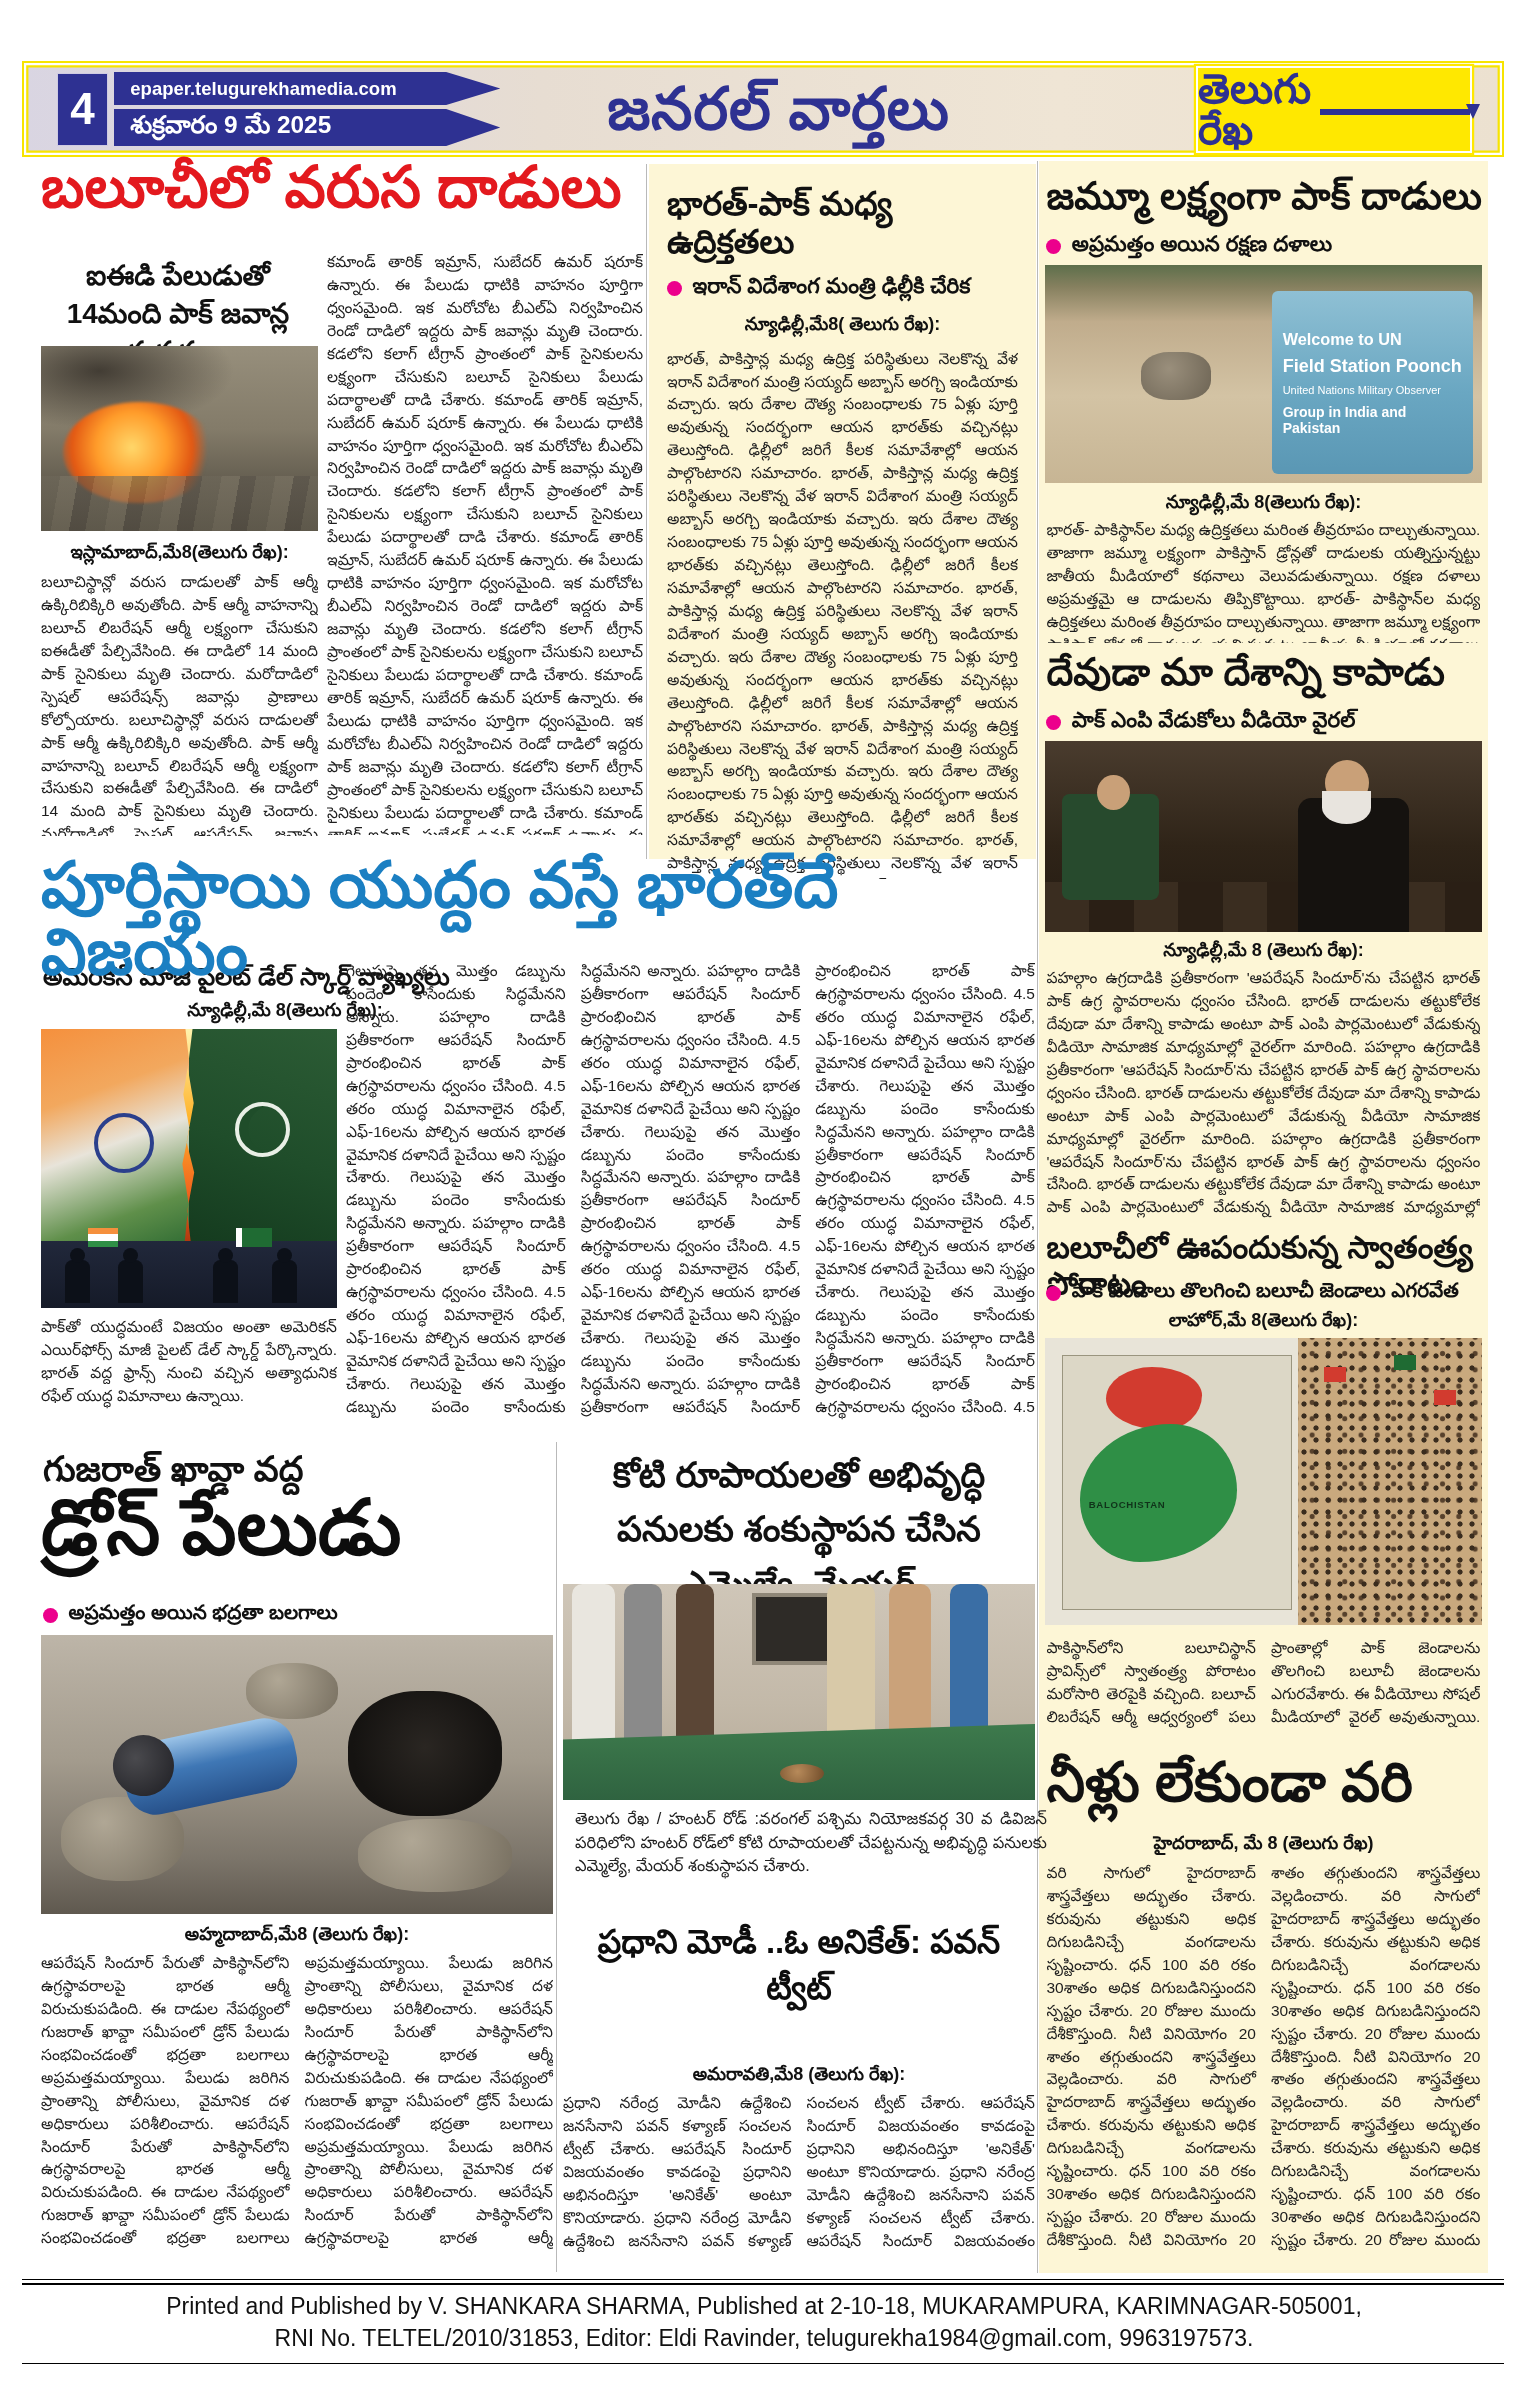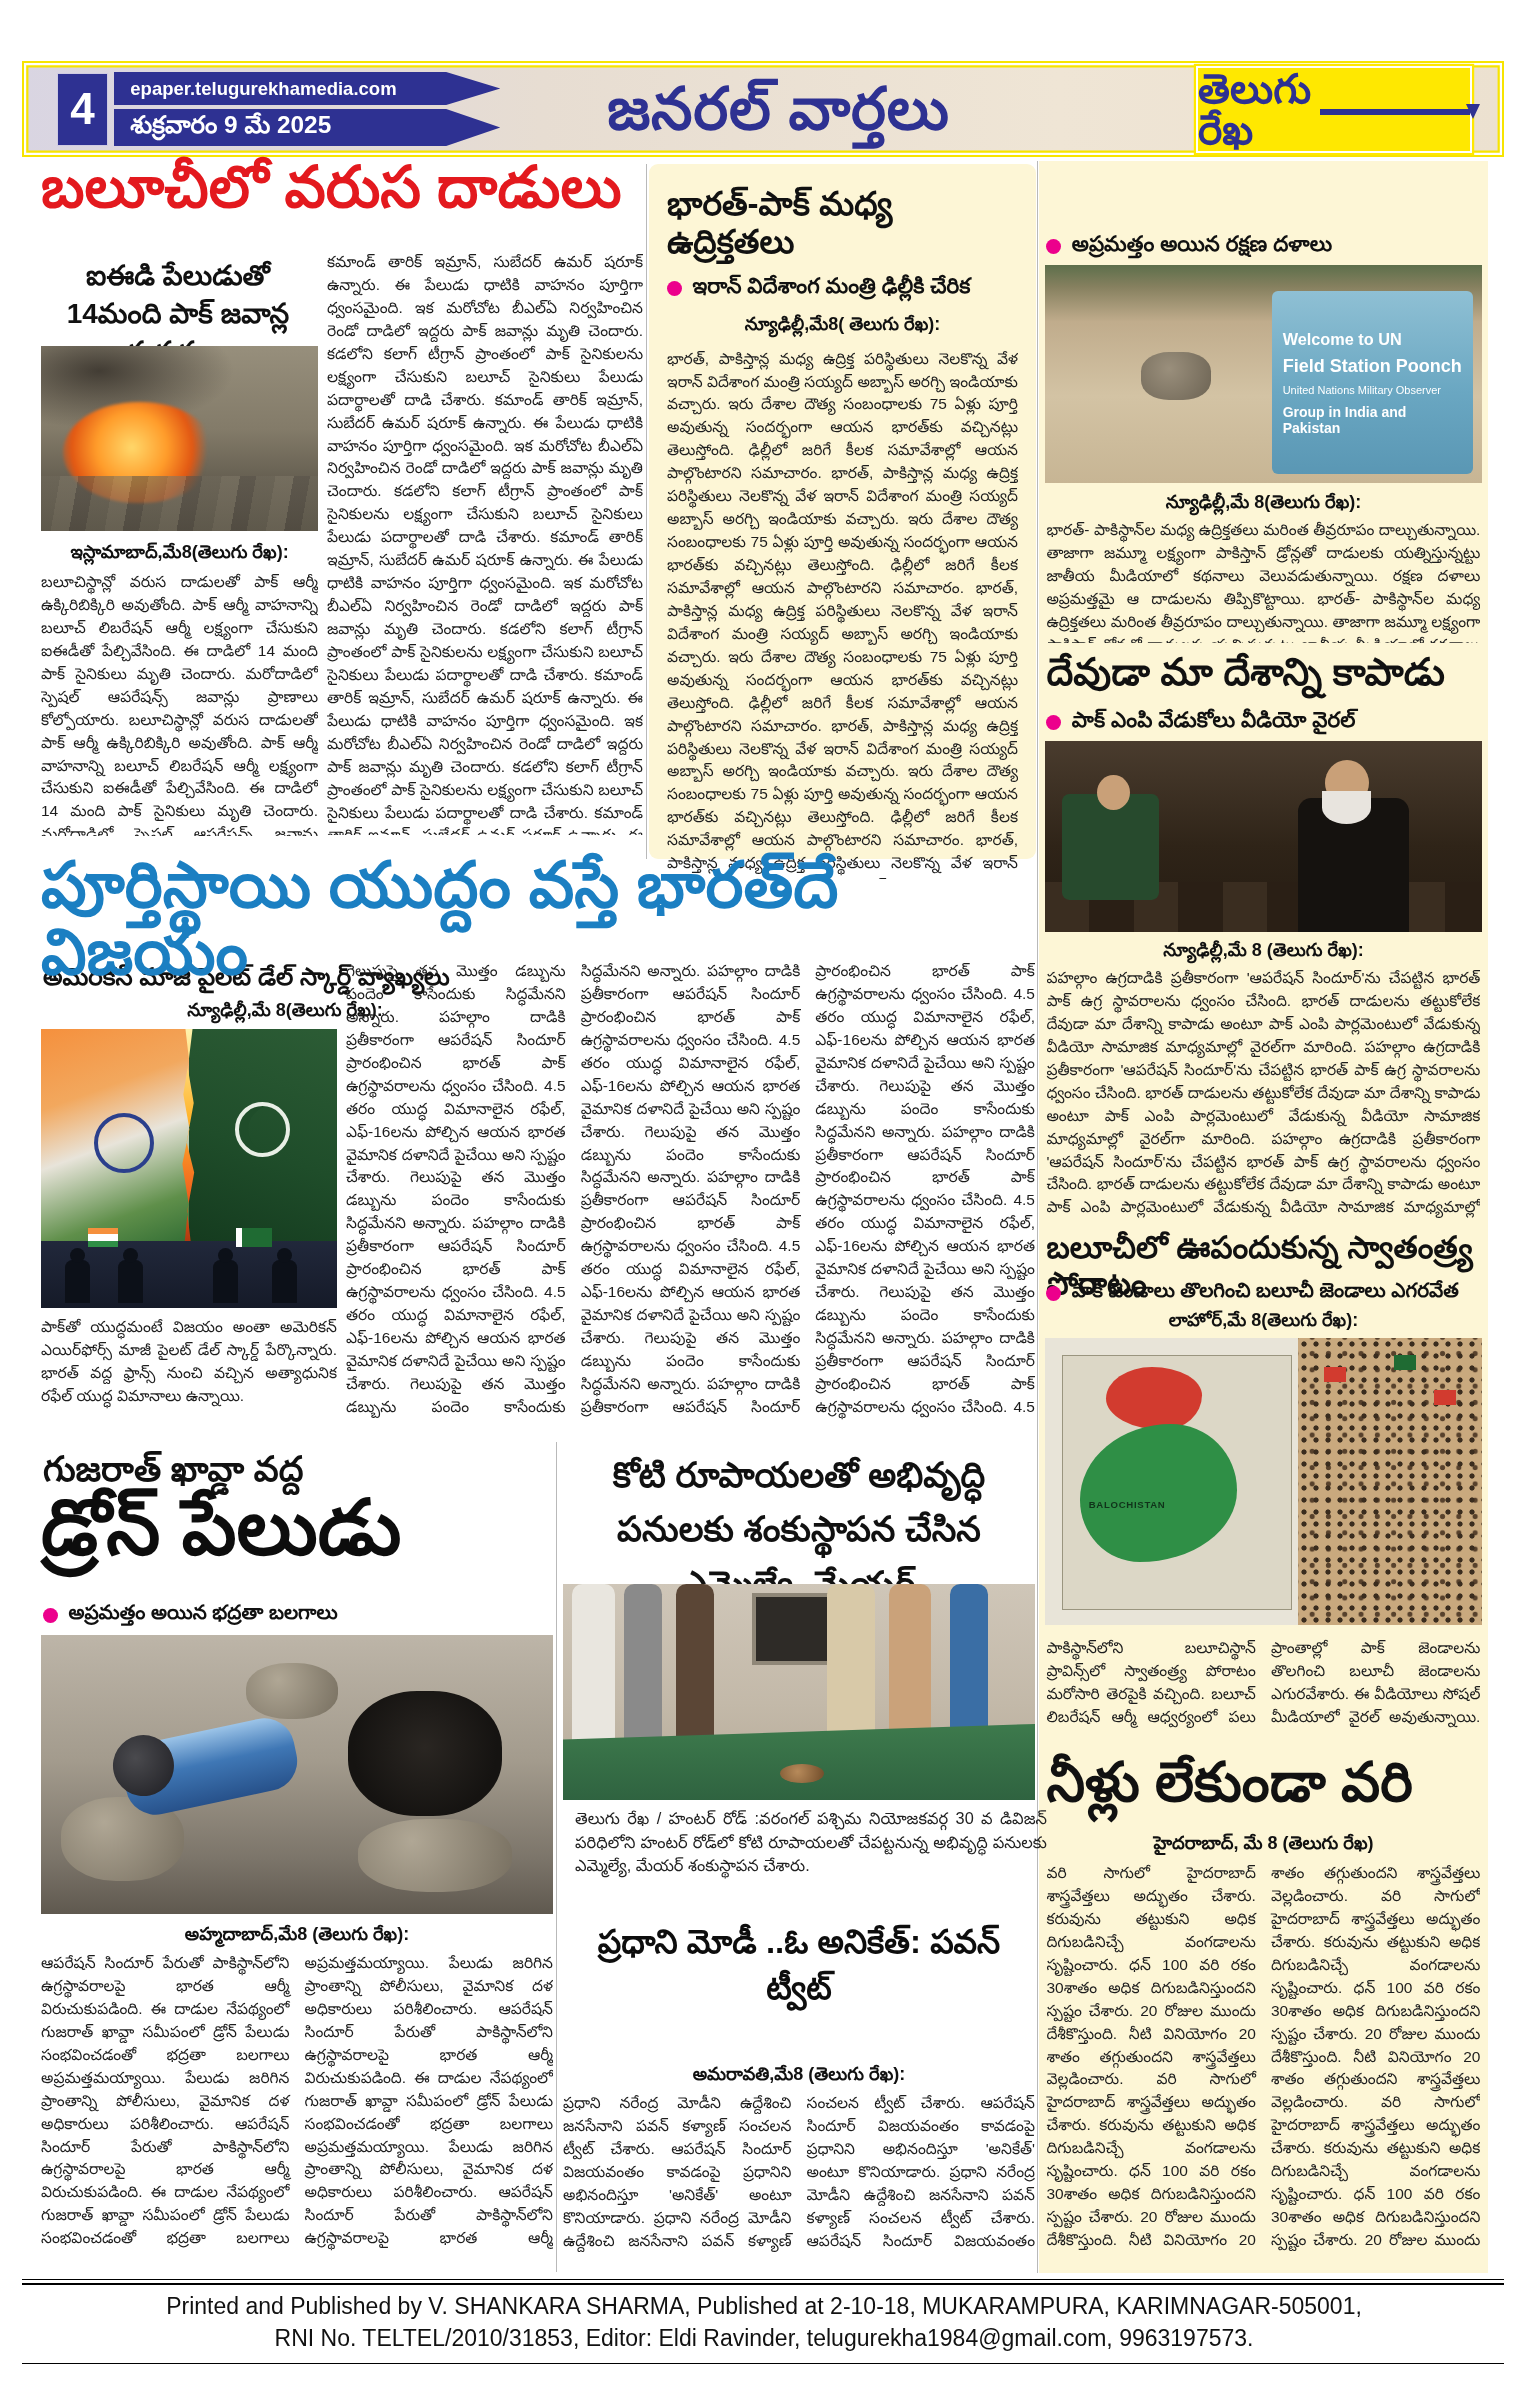--- a/index.html
+++ b/index.html
@@ -153,34 +153,35 @@
 
   <div class="photo ph-explosion" style="left:41px;top:346px;width:277px;height:185px;">
     <div class="smoke"></div>
     <div class="fireball"></div>
     <div class="rubble"></div>
   </div>
   <div class="abs dateline" style="left:41px;top:542px;width:277px;">ఇస్లామాబాద్,మే8(తెలుగు రేఖ):</div>
   <div class="abs body" style="left:41px;top:571px;width:277px;height:265px;">బలూచిస్థాన్లో వరుస దాడులతో పాక్ ఆర్మీ ఉక్కిరిబిక్కిరి అవుతోంది. పాక్ ఆర్మీ వాహనాన్ని బలూచ్ లిబరేషన్ ఆర్మీ లక్ష్యంగా చేసుకుని ఐఈడీతో పేల్చివేసింది. ఈ దాడిలో 14 మంది పాక్ సైనికులు మృతి చెందారు. మరోదాడిలో స్పెషల్ ఆపరేషన్స్ జవాన్లు ప్రాణాలు కోల్పోయారు. బలూచిస్థాన్లో వరుస దాడులతో పాక్ ఆర్మీ ఉక్కిరిబిక్కిరి అవుతోంది. పాక్ ఆర్మీ వాహనాన్ని బలూచ్ లిబరేషన్ ఆర్మీ లక్ష్యంగా చేసుకుని ఐఈడీతో పేల్చివేసింది. ఈ దాడిలో 14 మంది పాక్ సైనికులు మృతి చెందారు. మరోదాడిలో స్పెషల్ ఆపరేషన్స్ జవాన్లు ప్రాణాలు కోల్పోయారు. బలూచిస్థాన్లో వరుస దాడులతో పాక్ ఆర్మీ ఉక్కిరిబిక్కిరి అవుతోంది. పాక్ ఆర్మీ వాహనాన్ని బలూచ్ లిబరేషన్ ఆర్మీ లక్ష్యంగా చేసుకుని ఐఈడీతో పేల్చివేసింది. ఈ దాడిలో 14 మంది పాక్ సైనికులు మృతి చెందారు. మరోదాడిలో స్పెషల్ ఆపరేషన్స్ జవాన్లు ప్రాణాలు కోల్పోయారు.</div>
   <div class="abs body" style="left:327px;top:251px;width:316px;height:584px;">కమాండ్ తారిక్ ఇమ్రాన్, సుబేదర్ ఉమర్ షరూక్ ఉన్నారు. ఈ పేలుడు ధాటికి వాహనం పూర్తిగా ధ్వంసమైంది. ఇక మరోచోట బీఎల్ఏ నిర్వహించిన రెండో దాడిలో ఇద్దరు పాక్ జవాన్లు మృతి చెందారు. కడలోని కలాగ్ టీగ్రాన్ ప్రాంతంలో పాక్ సైనికులను లక్ష్యంగా చేసుకుని బలూచ్ సైనికులు పేలుడు పదార్థాలతో దాడి చేశారు. కమాండ్ తారిక్ ఇమ్రాన్, సుబేదర్ ఉమర్ షరూక్ ఉన్నారు. ఈ పేలుడు ధాటికి వాహనం పూర్తిగా ధ్వంసమైంది. ఇక మరోచోట బీఎల్ఏ నిర్వహించిన రెండో దాడిలో ఇద్దరు పాక్ జవాన్లు మృతి చెందారు. కడలోని కలాగ్ టీగ్రాన్ ప్రాంతంలో పాక్ సైనికులను లక్ష్యంగా చేసుకుని బలూచ్ సైనికులు పేలుడు పదార్థాలతో దాడి చేశారు. కమాండ్ తారిక్ ఇమ్రాన్, సుబేదర్ ఉమర్ షరూక్ ఉన్నారు. ఈ పేలుడు ధాటికి వాహనం పూర్తిగా ధ్వంసమైంది. ఇక మరోచోట బీఎల్ఏ నిర్వహించిన రెండో దాడిలో ఇద్దరు పాక్ జవాన్లు మృతి చెందారు. కడలోని కలాగ్ టీగ్రాన్ ప్రాంతంలో పాక్ సైనికులను లక్ష్యంగా చేసుకుని బలూచ్ సైనికులు పేలుడు పదార్థాలతో దాడి చేశారు. కమాండ్ తారిక్ ఇమ్రాన్, సుబేదర్ ఉమర్ షరూక్ ఉన్నారు. ఈ పేలుడు ధాటికి వాహనం పూర్తిగా ధ్వంసమైంది. ఇక మరోచోట బీఎల్ఏ నిర్వహించిన రెండో దాడిలో ఇద్దరు పాక్ జవాన్లు మృతి చెందారు. కడలోని కలాగ్ టీగ్రాన్ ప్రాంతంలో పాక్ సైనికులను లక్ష్యంగా చేసుకుని బలూచ్ సైనికులు పేలుడు పదార్థాలతో దాడి చేశారు. కమాండ్ తారిక్ ఇమ్రాన్, సుబేదర్ ఉమర్ షరూక్ ఉన్నారు. ఈ పేలుడు ధాటికి వాహనం పూర్తిగా ధ్వంసమైంది. ఇక మరోచోట బీఎల్ఏ నిర్వహించిన రెండో దాడిలో ఇద్దరు పాక్ జవాన్లు మృతి చెందారు. కడలోని కలాగ్ టీగ్రాన్ ప్రాంతంలో పాక్ సైనికులను లక్ష్యంగా చేసుకుని బలూచ్ సైనికులు పేలుడు పదార్థాలతో దాడి చేశారు. కమాండ్ తారిక్ ఇమ్రాన్, సుబేదర్ ఉమర్ షరూక్ ఉన్నారు. ఈ పేలుడు ధాటికి వాహనం పూర్తిగా ధ్వంసమైంది. ఇక మరోచోట బీఎల్ఏ నిర్వహించిన రెండో దాడిలో ఇద్దరు పాక్ జవాన్లు మృతి చెందారు. కడలోని కలాగ్ టీగ్రాన్ ప్రాంతంలో పాక్ సైనికులను లక్ష్యంగా చేసుకుని బలూచ్ సైనికులు పేలుడు పదార్థాలతో దాడి చేశారు.</div>
 
-  <div class="abs cream" style="left:649px;top:164px;width:387px;height:695px;border-radius:9px;">
+  <div class="abs cream" style="left:649px;top:164px;width:387px;height:695px;">
     <div class="h-black-md" style="padding:21px 18px 0 18px;">భారత్-పాక్ మధ్య ఉద్రిక్తతలు</div>
     <div class="bullet" style="margin:13.3px 18px 0 18px;">
       <span class="dot"></span>
       <span>ఇరాన్ విదేశాంగ మంత్రి ఢిల్లీకి చేరిక</span>
     </div>
     <div class="dateline" style="margin-top:10.4px;">న్యూఢిల్లీ,మే8( తెలుగు రేఖ):</div>
     <div class="body" style="margin:9px 18px 0 18px;height:531px;">భారత్, పాకిస్తాన్ల మధ్య ఉద్రిక్త పరిస్థితులు నెలకొన్న వేళ ఇరాన్ విదేశాంగ మంత్రి సయ్యద్ అబ్బాస్ అరగ్చి ఇండియాకు వచ్చారు. ఇరు దేశాల దౌత్య సంబంధాలకు 75 ఏళ్లు పూర్తి అవుతున్న సందర్భంగా ఆయన భారత్‌కు వచ్చినట్లు తెలుస్తోంది. ఢిల్లీలో జరిగే కీలక సమావేశాల్లో ఆయన పాల్గొంటారని సమాచారం. భారత్, పాకిస్తాన్ల మధ్య ఉద్రిక్త పరిస్థితులు నెలకొన్న వేళ ఇరాన్ విదేశాంగ మంత్రి సయ్యద్ అబ్బాస్ అరగ్చి ఇండియాకు వచ్చారు. ఇరు దేశాల దౌత్య సంబంధాలకు 75 ఏళ్లు పూర్తి అవుతున్న సందర్భంగా ఆయన భారత్‌కు వచ్చినట్లు తెలుస్తోంది. ఢిల్లీలో జరిగే కీలక సమావేశాల్లో ఆయన పాల్గొంటారని సమాచారం. భారత్, పాకిస్తాన్ల మధ్య ఉద్రిక్త పరిస్థితులు నెలకొన్న వేళ ఇరాన్ విదేశాంగ మంత్రి సయ్యద్ అబ్బాస్ అరగ్చి ఇండియాకు వచ్చారు. ఇరు దేశాల దౌత్య సంబంధాలకు 75 ఏళ్లు పూర్తి అవుతున్న సందర్భంగా ఆయన భారత్‌కు వచ్చినట్లు తెలుస్తోంది. ఢిల్లీలో జరిగే కీలక సమావేశాల్లో ఆయన పాల్గొంటారని సమాచారం. భారత్, పాకిస్తాన్ల మధ్య ఉద్రిక్త పరిస్థితులు నెలకొన్న వేళ ఇరాన్ విదేశాంగ మంత్రి సయ్యద్ అబ్బాస్ అరగ్చి ఇండియాకు వచ్చారు. ఇరు దేశాల దౌత్య సంబంధాలకు 75 ఏళ్లు పూర్తి అవుతున్న సందర్భంగా ఆయన భారత్‌కు వచ్చినట్లు తెలుస్తోంది. ఢిల్లీలో జరిగే కీలక సమావేశాల్లో ఆయన పాల్గొంటారని సమాచారం. భారత్, పాకిస్తాన్ల మధ్య ఉద్రిక్త పరిస్థితులు నెలకొన్న వేళ ఇరాన్ విదేశాంగ మంత్రి సయ్యద్ అబ్బాస్ అరగ్చి ఇండియాకు వచ్చారు. ఇరు దేశాల దౌత్య సంబంధాలకు 75 ఏళ్లు పూర్తి అవుతున్న సందర్భంగా ఆయన భారత్‌కు వచ్చినట్లు తెలుస్తోంది. ఢిల్లీలో జరిగే కీలక సమావేశాల్లో ఆయన పాల్గొంటారని సమాచారం. భారత్, పాకిస్తాన్ల మధ్య ఉద్రిక్త పరిస్థితులు నెలకొన్న వేళ ఇరాన్ విదేశాంగ మంత్రి సయ్యద్ అబ్బాస్ అరగ్చి ఇండియాకు వచ్చారు. ఇరు దేశాల దౌత్య సంబంధాలకు 75 ఏళ్లు పూర్తి అవుతున్న సందర్భంగా ఆయన భారత్‌కు వచ్చినట్లు తెలుస్తోంది. ఢిల్లీలో జరిగే కీలక సమావేశాల్లో ఆయన పాల్గొంటారని సమాచారం. భారత్, పాకిస్తాన్ల మధ్య ఉద్రిక్త పరిస్థితులు నెలకొన్న వేళ ఇరాన్ విదేశాంగ మంత్రి సయ్యద్ అబ్బాస్ అరగ్చి ఇండియాకు వచ్చారు. ఇరు దేశాల దౌత్య సంబంధాలకు 75 ఏళ్లు పూర్తి అవుతున్న సందర్భంగా ఆయన భారత్‌కు వచ్చినట్లు తెలుస్తోంది. ఢిల్లీలో జరిగే కీలక సమావేశాల్లో ఆయన పాల్గొంటారని సమాచారం.</div>
   </div>
   <div class="abs vrule" style="left:646px;top:164px;height:695px;"></div>
 
   <div class="abs vrule" style="left:1037px;top:161px;height:2112px;"></div>
   <div class="abs cream" style="left:1039px;top:161px;width:449px;height:2112px;">
 
+    <div class="h-black-lg" style="position:absolute;left:7.4px;top:15px;width:436px;">జమ్మూ లక్ష్యంగా పాక్ దాడులు</div>
     <div class="bullet" style="position:absolute;left:7.4px;top:71px;">
       <span class="dot"></span>
       <span>అప్రమత్తం అయిన రక్షణ దళాలు</span>
     </div>
     <div class="photo ph-un" style="left:6px;top:104px;width:437px;height:218px;">
       <div class="un-stone"></div>
       <div class="un-sign">
         <div class="l1">Welcome to UN</div>
         <div class="l2">Field Station Poonch</div>
         <div class="l3">United Nations Military Observer</div>

